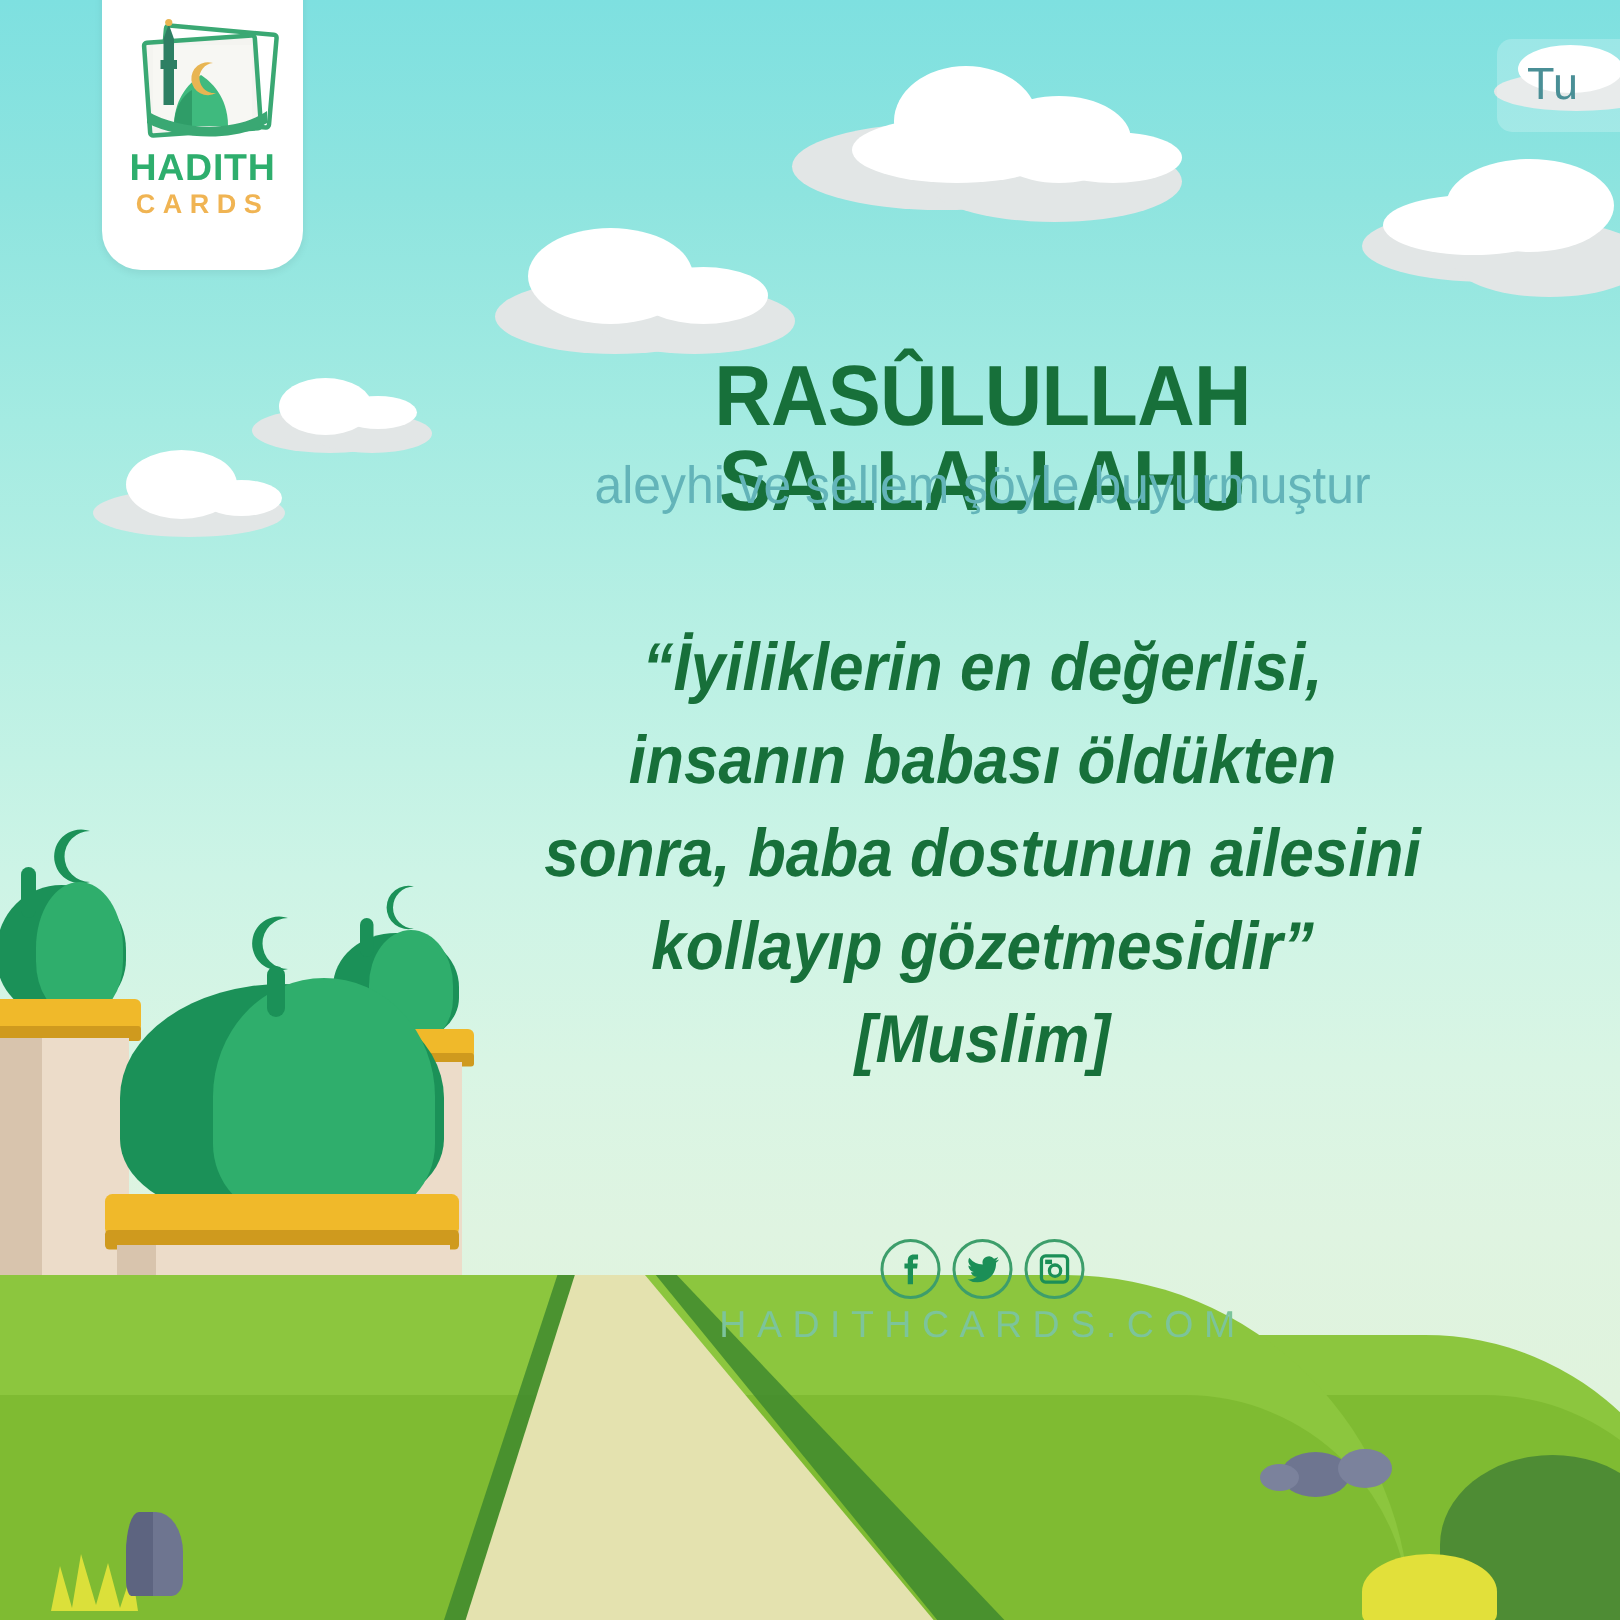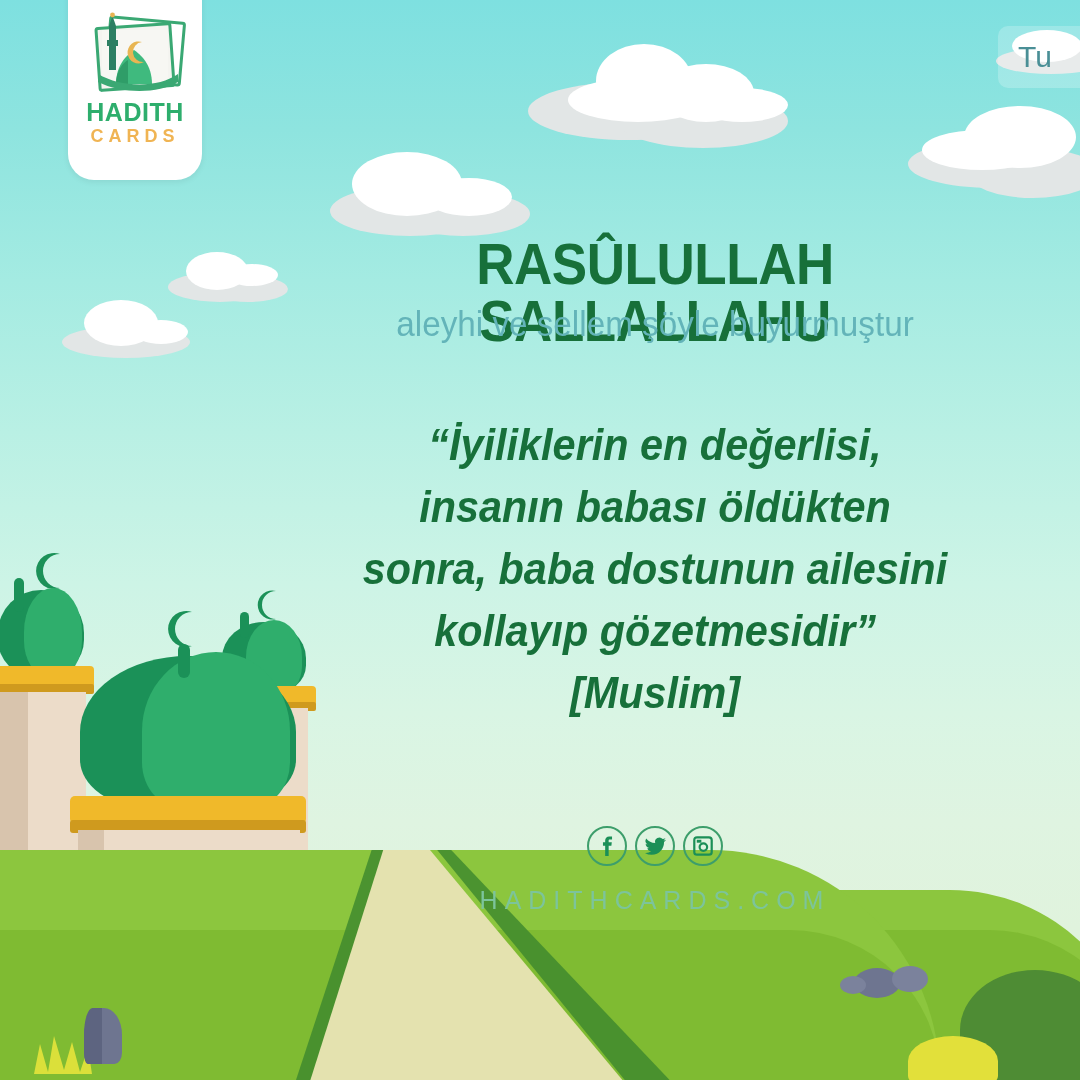--- a/index.html
+++ b/index.html
@@ -146,21 +146,21 @@
     width:40px;height:40px;border-radius:50%;
     border:2px solid #3d9e6b;
     display:flex;align-items:center;justify-content:center;
     color:#1b8f57;
   }
   .handle{
     color:#3d9e6b;font-size:38px;margin-left:10px;line-height:1;
     font-family:"Liberation Sans", sans-serif;
   }
   .domainTxt{
-    margin-top:20px;color:#7cc49b;font-size:25px;letter-spacing:7px;
+    margin-top:3px;color:#7cc49b;font-size:25px;letter-spacing:7px;
     font-family:"Liberation Sans", sans-serif;
   }
 </style>
 </head>
 <body>
 
 <div id="card">
 
   <div class="sky">
 

